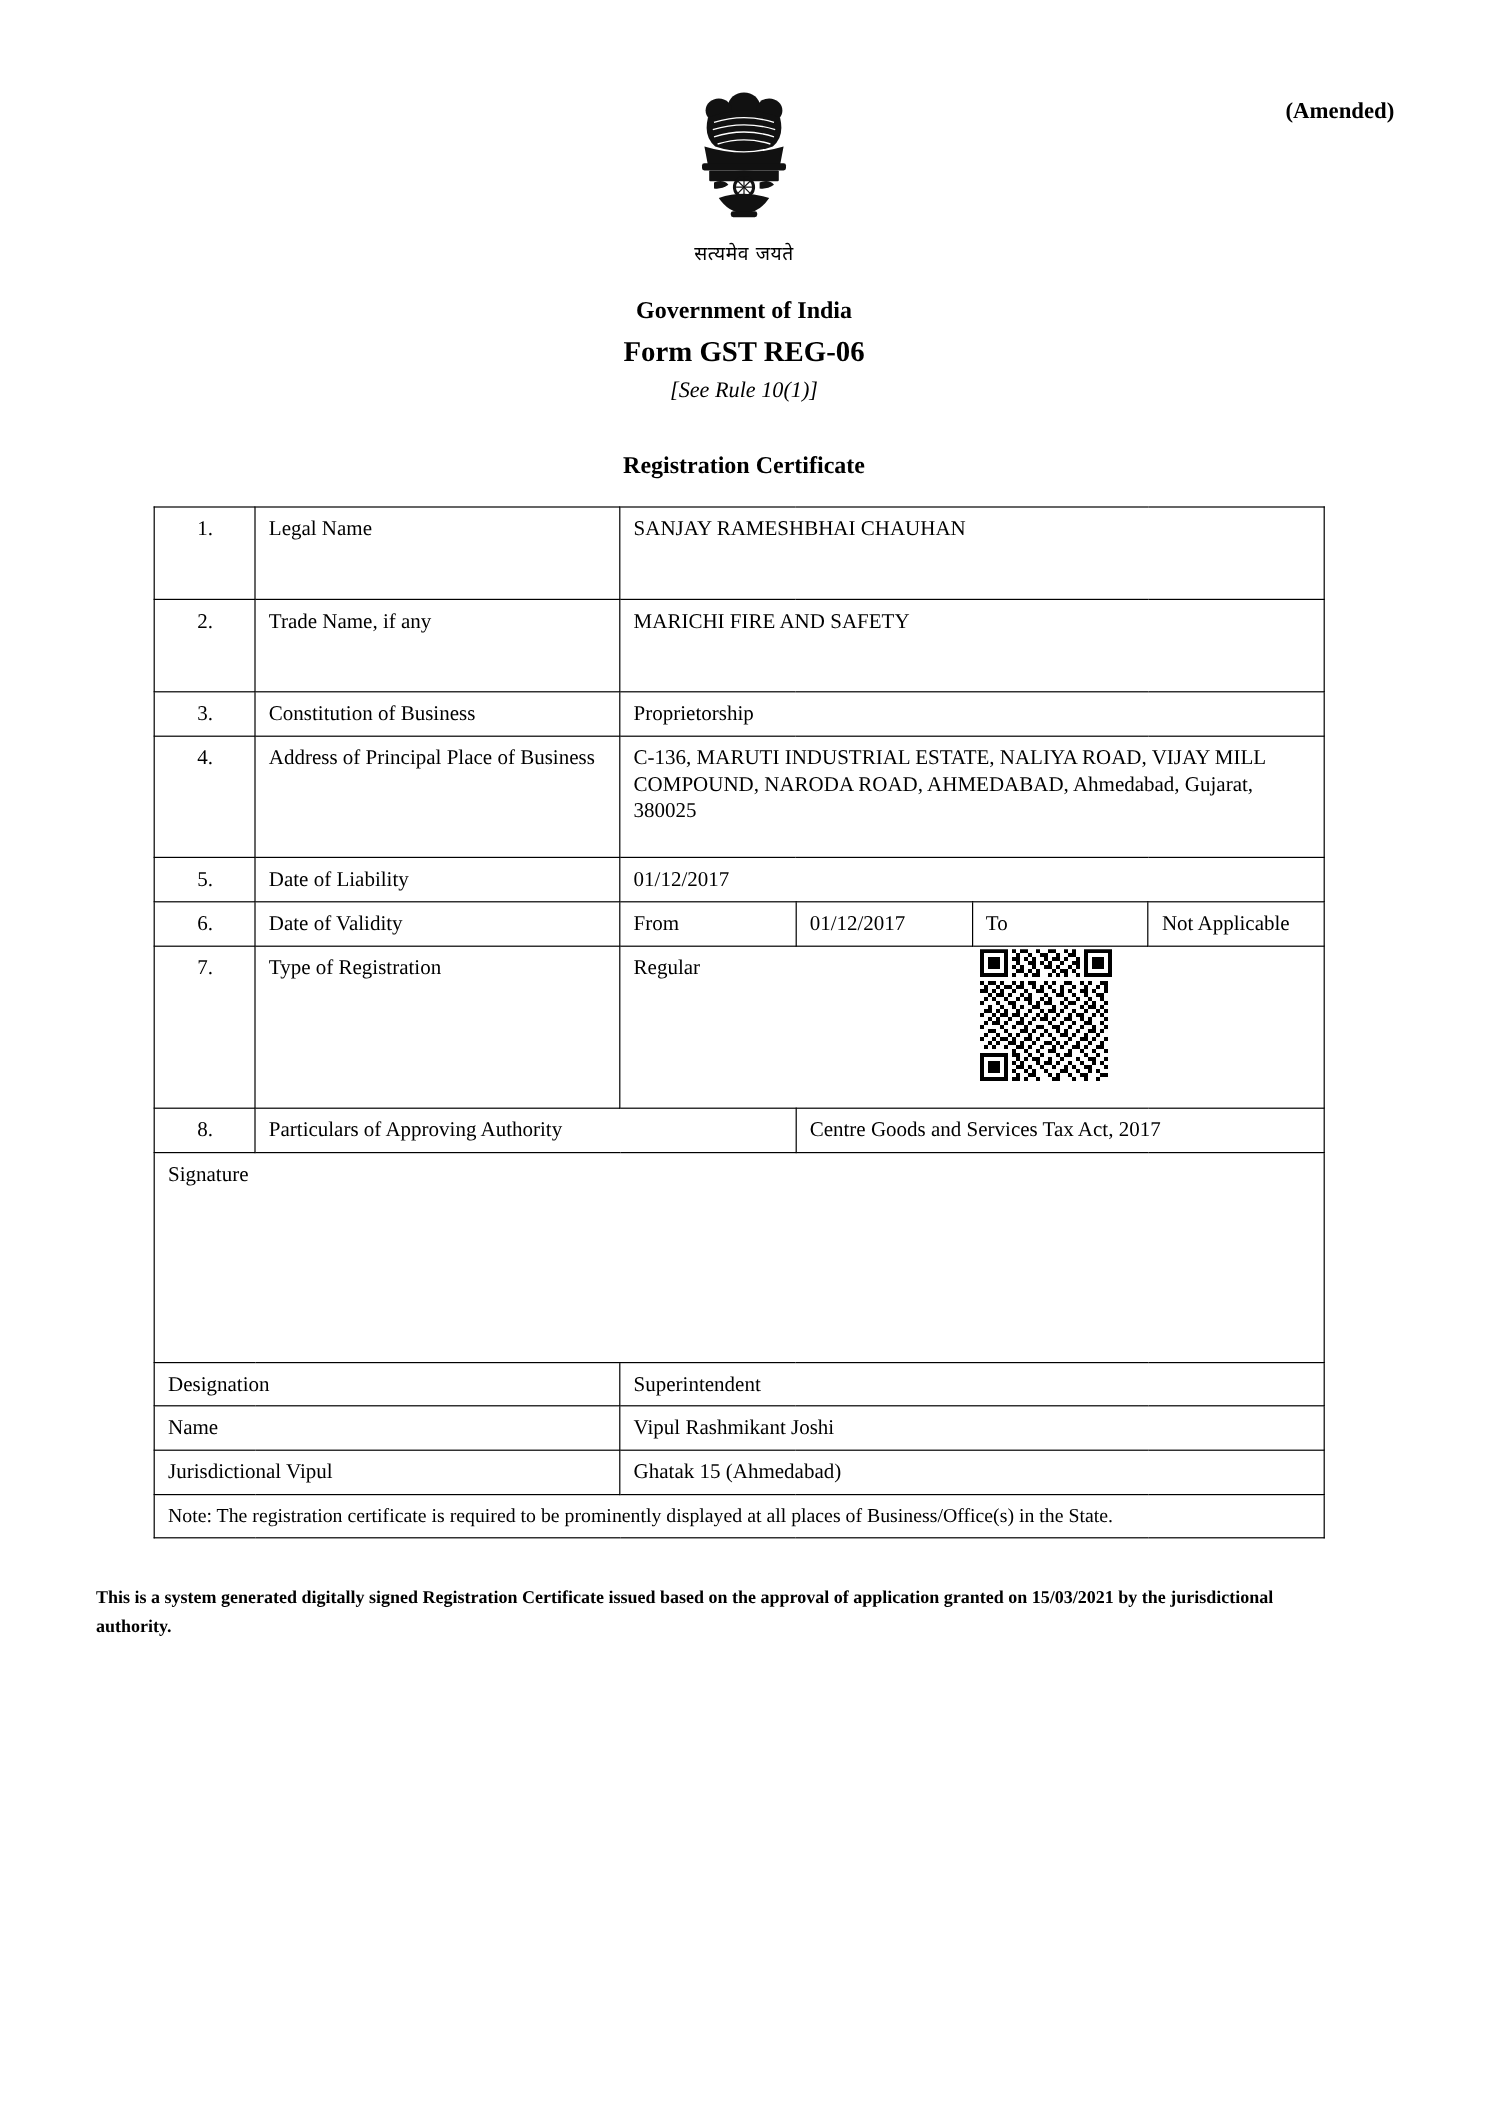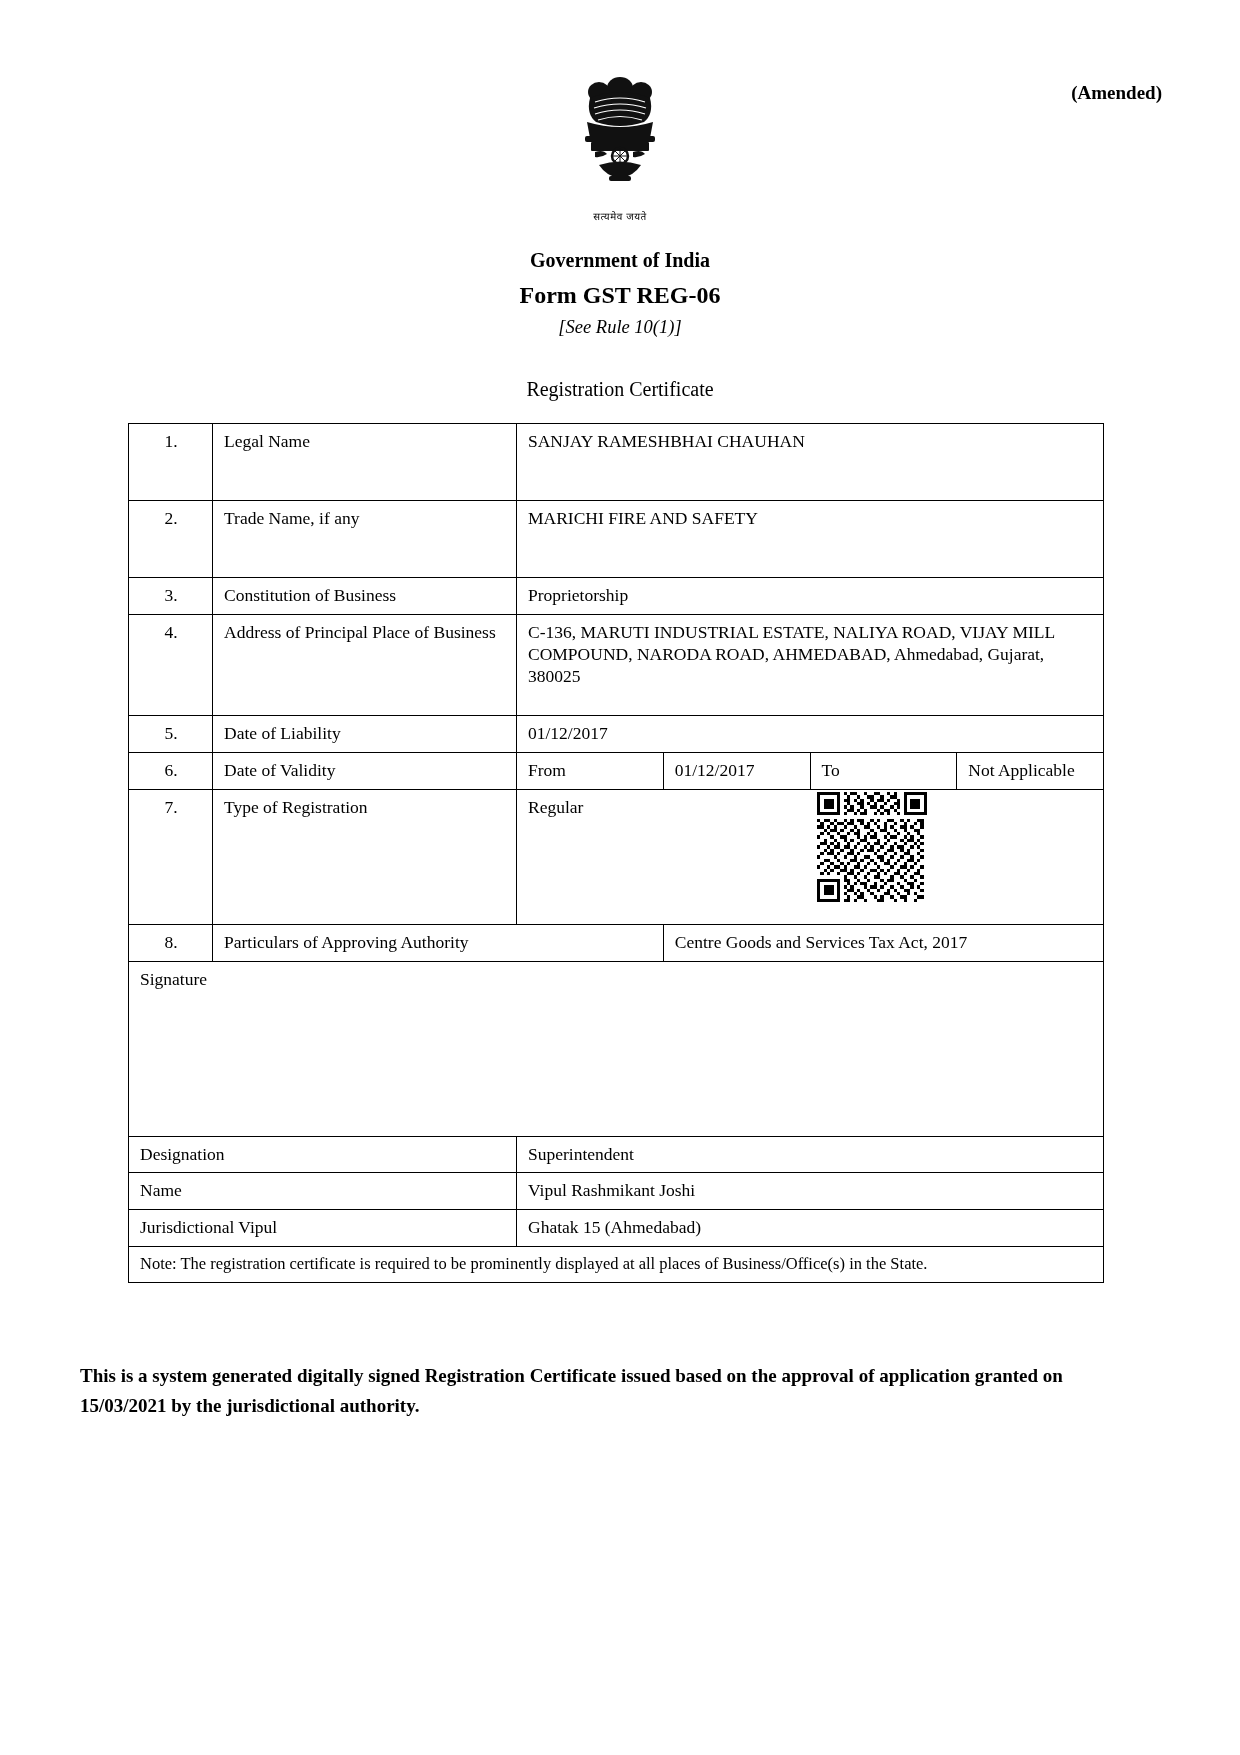--- a/index.html
+++ b/index.html
@@ -33,23 +33,23 @@
     margin-top: 8px;
   }
   .emblem {
     display: inline-block;
   }
   .emblem svg {
     display: block;
     margin: 0 auto;
   }
   .satyamev {
-    font-size: 10px;
+    font-size: 16px;
     letter-spacing: 0.5px;
-    margin-top: 12px;
+    margin-top: 2px;
     font-family: "DejaVu Sans", sans-serif;
   }
   .center {
     text-align: center;
   }
   .govt {
     font-weight: bold;
     font-size: 20px;
     margin-top: 26px;
   }
@@ -57,21 +57,21 @@
     font-weight: bold;
     font-size: 24px;
     margin-top: 10px;
   }
   .rule {
     font-style: italic;
     font-size: 18.5px;
     margin-top: 8px;
   }
   .regcert {
-    font-weight: normal;
+    font-weight: bold;
     font-size: 20px;
     margin-top: 40px;
   }
   .regnum {
     margin-top: 47px;
     margin-left: 68px;
     font-size: 18.5px;
   }
   .regnum .lbl {
     font-weight: bold;
@@ -110,25 +110,25 @@
     top: 2px;
     width: 118px;
     height: 110px;
   }
   .qrbox svg { display: block; }
   .namecol { width: 292px; }
   .note {
     font-size: 16.5px;
   }
   .footer {
-    margin-top: 78px;
+    margin-top: 38px;
     margin-left: 8px;
     margin-right: 60px;
     font-weight: bold;
-    font-size: 19px;
+    font-size: 15px;
     line-height: 1.6;
   }
 </style>
 </head>
 <body>
 
 <div class="page">
 
   <div class="amended">(Amended)</div>
 

